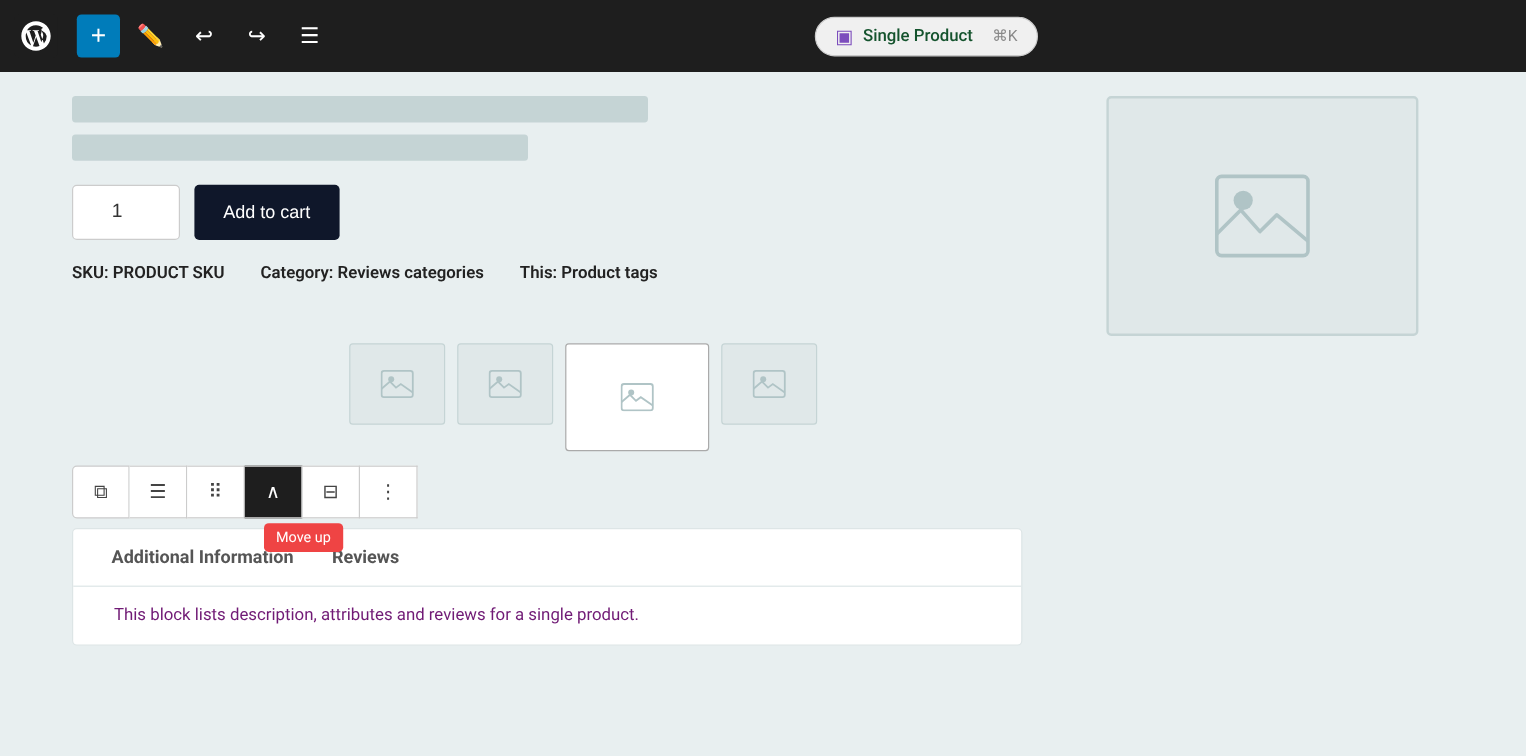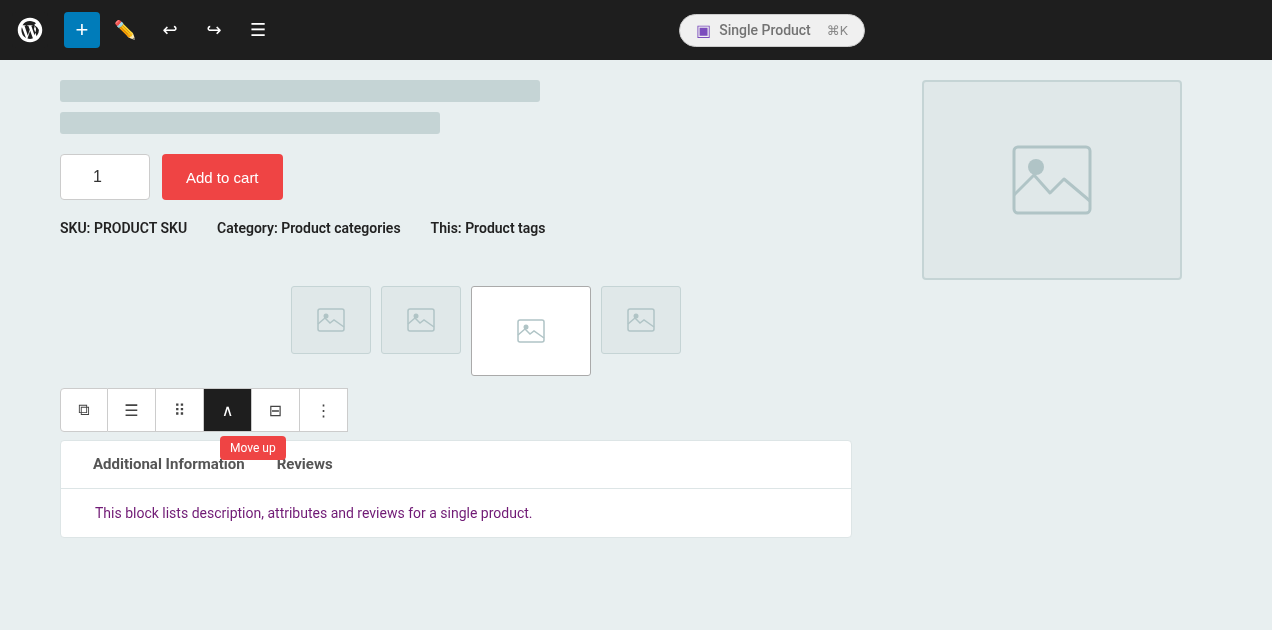--- a/index.html
+++ b/index.html
@@ -61,21 +61,21 @@
       background: #f0f0f0;
       cursor: pointer;
       font-size: 14px;
       color: #333;
     }
     .template-badge .badge-icon {
       color: #7c4dbd;
       font-size: 16px;
     }
     .template-badge .badge-title {
-      color: #737373;
+      color: #14532d;
       font-weight: 500;
       text-align: center;
     }
     .template-badge .shortcut {
       color: #888;
       font-size: 13px;
       margin-left: 8px;
     }
 
     
@@ -106,21 +106,21 @@
       border: 1px solid #ccc;
       border-radius: 4px;
       background: #fff;
       text-align: center;
       font-size: 16px;
       color: #333;
     }
     .add-to-cart-btn {
       height: 46px;
       padding: 0 24px;
-      background: #ef4444;
+      background: #0f172a;
       color: #fff;
       border: none;
       border-radius: 4px;
       font-size: 15px;
       cursor: pointer;
     }
 
     .meta-row {
       display: flex;
       gap: 30px;
@@ -268,21 +268,21 @@
         <button class="add-to-cart-btn">Add to cart</button>
       </div>
 
       <div class="meta-row">
         <div>
           <span>SKU:</span>
           <span>PRODUCT SKU</span>
         </div>
         <div>
           <span>Category:</span>
-          <span>Product categories</span>
+          <span>Reviews categories</span>
         </div>
         <div>
           <span>This:</span>
           <span>Product tags</span>
         </div>
       </div>
 
       <div style="height: 50px;"></div>
 
       <div style="display:flex; gap:10px; margin-bottom: 12px; justify-content: center; margin-left: 60px;">

